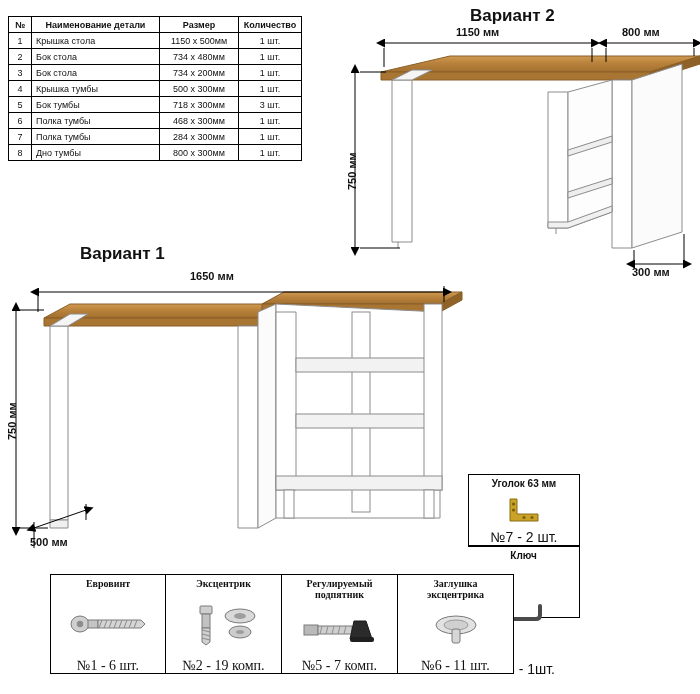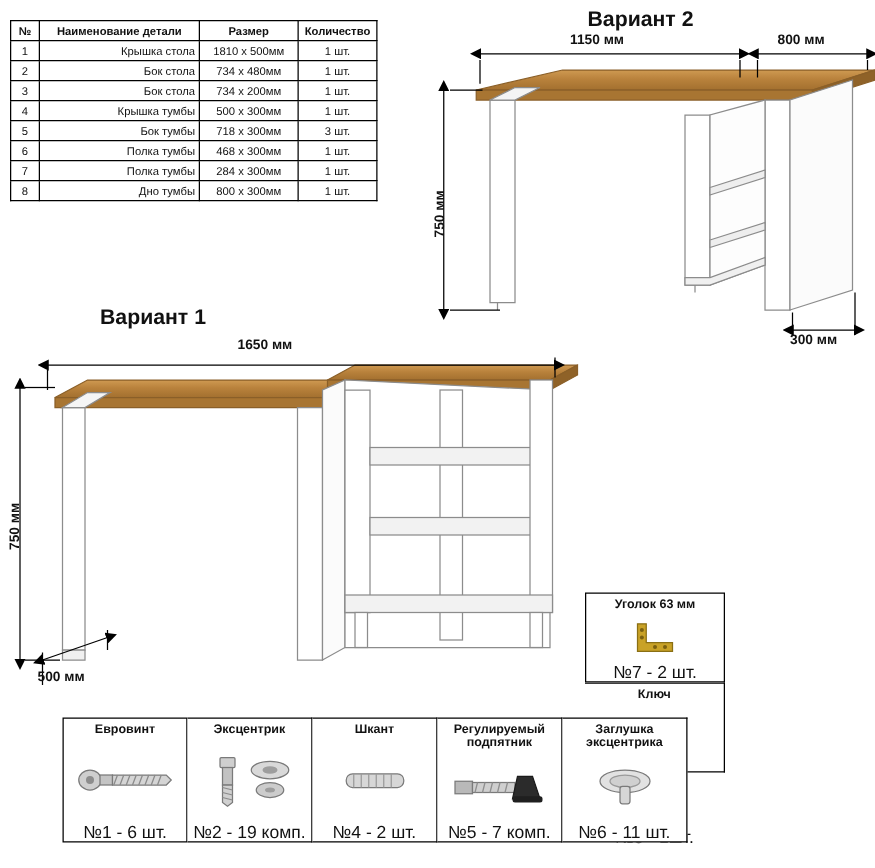--- a/index.html
+++ b/index.html
@@ -11,21 +11,21 @@
   .abs{position:absolute;}
 
   
   #parts-table{left:8px;top:16px;border-collapse:collapse;font-size:9px;}
   #parts-table th,#parts-table td{
     border:1px solid #000;padding:1px 3px;height:13px;line-height:12px;
     font-weight:normal;background:#fff;
   }
   #parts-table th{font-weight:bold;text-align:center;}
   #parts-table td.num{text-align:center;width:16px;}
-  #parts-table td.name{width:120px;text-align:right;padding-left:4px;}
+  #parts-table td.name{width:120px;text-align:left;padding-left:4px;}
   #parts-table td.size{width:72px;text-align:center;}
   #parts-table td.qty{width:56px;text-align:center;}
 
   
   .variant-title{font-weight:bold;font-size:17px;}
   #title-v2{left:470px;top:6px;}
   #title-v1{left:80px;top:244px;}
 
   
   .dim{font-weight:bold;font-size:11px;}
@@ -43,40 +43,40 @@
   }
   .hw-title{font-weight:bold;font-size:10px;text-align:center;line-height:11px;}
   .hw-art{flex:1;display:flex;align-items:center;justify-content:center;width:100%;}
   .hw-qty{font-size:14px;text-align:center;line-height:11px;padding-top:1px;}
 
   #hw-top{left:468px;top:474px;flex-direction:column;}
   #hw-top .hw-cell{width:112px;height:72px;}
   #hw-top .hw-cell+.hw-cell{border-left:none;gap:36px;}
 
   #hw-bottom{left:50px;top:574px;}
-  #hw-bottom .hw-cell{width:100px;height:100px;}
+  #hw-bottom .hw-cell{width:116px;height:100px;font-family:Liberation Serif, serif;}
   #hw-bottom .hw-cell+.hw-cell{border-left:none;}
 </style>
 </head>
 <body>
 
 <table class="abs" id="parts-table">
   <thead>
     <tr>
       <th>№</th>
       <th>Наименование детали</th>
       <th>Размер</th>
       <th>Количество</th>
     </tr>
   </thead>
   <tbody>
     <tr>
       <td class="num">1</td>
       <td class="name">Крышка стола</td>
-      <td class="size">1810 x 500мм</td>
+      <td class="size">1150 x 500мм</td>
       <td class="qty">1 шт.</td>
     </tr>
     <tr>
       <td class="num">2</td>
       <td class="name">Бок стола</td>
       <td class="size">734 x 480мм</td>
       <td class="qty">1 шт.</td>
     </tr>
     <tr>
       <td class="num">3</td>
@@ -307,37 +307,20 @@
         <ellipse cx="58" cy="14" rx="15" ry="7" fill="#d9d9d9" stroke="#7a7a7a"></ellipse>
         <ellipse cx="58" cy="14" rx="6" ry="3" fill="#9e9e9e"></ellipse>
         <ellipse cx="58" cy="30" rx="11" ry="6" fill="#cccccc" stroke="#7a7a7a"></ellipse>
         <ellipse cx="58" cy="30" rx="4" ry="2" fill="#9e9e9e"></ellipse>
       </svg>
     </div>
     <div class="hw-qty">№2 - 19 комп.</div>
   </div>
 
 
-  <div class="hw-cell">
-    <div class="hw-title">Шкант</div>
-    <div class="hw-art">
-      <svg width="70" height="30" viewBox="0 0 70 30">
-        <rect x="12" y="10" width="46" height="11" rx="5" fill="#d7d7d7" stroke="#7a7a7a"></rect>
-        <g stroke="#9a9a9a" stroke-width="1">
-          <line x1="18" y1="10" x2="18" y2="21"></line>
-            <line x1="24" y1="10" x2="24" y2="21"></line>
-          <line x1="30" y1="10" x2="30" y2="21"></line>
-            <line x1="36" y1="10" x2="36" y2="21"></line>
-          <line x1="42" y1="10" x2="42" y2="21"></line>
-            <line x1="48" y1="10" x2="48" y2="21"></line>
-        </g>
-      </svg>
-    </div>
-    <div class="hw-qty">№4 - 2 шт.</div>
-  </div>
 
   <div class="hw-cell">
     <div class="hw-title" style="white-space:pre-line;">Регулируемый
 подпятник</div>
     <div class="hw-art">
       <svg width="84" height="34" viewBox="0 0 84 34">
         <rect x="6" y="12" width="14" height="10" fill="#b9b9b9" stroke="#7a7a7a"></rect>
         <rect x="20" y="13" width="34" height="8" fill="#cfcfcf" stroke="#7a7a7a"></rect>
         <g stroke="#8f8f8f" stroke-width="1">
           <line x1="24" y1="13" x2="22" y2="21"></line>

